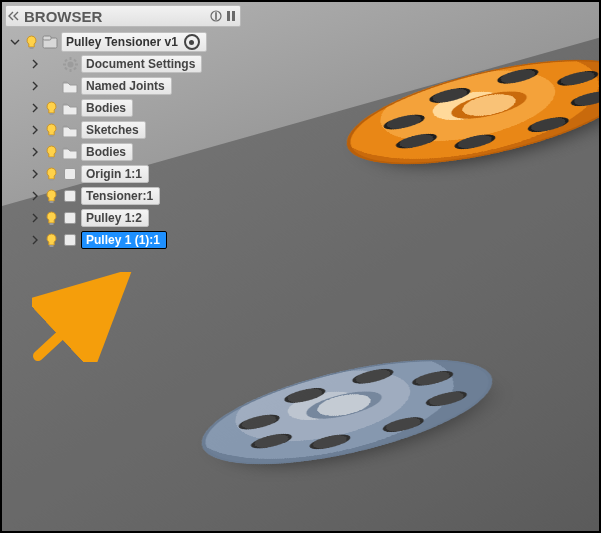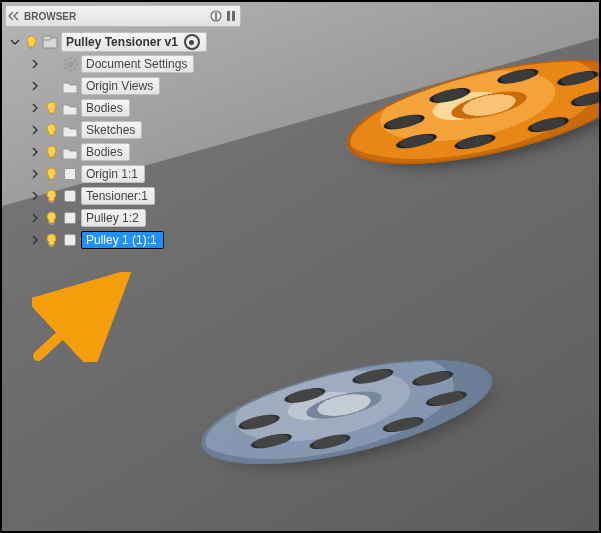--- a/index.html
+++ b/index.html
@@ -31,30 +31,30 @@
   .p-bot::before{content:"";position:absolute;left:38%;top:28%;width:26%;height:26%;
     border-radius:50%;background:radial-gradient(circle,#dfe8f2 0 55%,#7a90ad 55% 100%);}
   .holes{position:absolute;inset:0;}
   .holes span{position:absolute;width:14%;height:14%;border-radius:50%;
     background:radial-gradient(circle,#3a3a3a 0 65%,#1e1e1e 65% 100%);}
   
   .browser{position:absolute;left:3px;top:3px;width:236px;
     background:rgba(255,255,255,0);}
   .hdr{display:flex;align-items:center;height:20px;padding:0 4px 0 2px;
     background:linear-gradient(#f2f2f2,#e1e1e1);border:1px solid #b9b9b9;
-    border-radius:2px;color:#5a5a5a;font-size:10px;font-weight:600;gap:4px;}
+    border-radius:2px;color:#5a5a5a;font-size:15px;font-weight:600;gap:4px;}
   .hdr .spacer{flex:1;}
   .hdr svg{display:block;}
   .tree{padding:4px 0 0 0;}
   .row{display:flex;align-items:center;height:22px;gap:2px;white-space:nowrap;
     padding-left:var(--ind,4px);}
   .row .expander{width:12px;display:flex;justify-content:center;}
   .row .bulb{width:16px;display:flex;justify-content:center;}
   .row .ficon{width:18px;display:flex;justify-content:center;}
-  .row .lbl{padding:1px 6px 1px 4px;border-radius:2px;}
+  .row .lbl{padding:1px 6px 1px 4px;border-radius:2px;font-weight:bold;}
   .lbl.boxed{background:linear-gradient(#f4f4f4,#e4e4e4);color:#444;
     border:1px solid #bfbfbf;}
   .lbl.sel{background:#1e90ff;color:#fff;border:1px solid #000000;}
   .root-lbl{background:linear-gradient(#f6f6f6,#e6e6e6);border:1px solid #bfbfbf;
     border-radius:2px;padding:1px 6px 1px 4px;font-weight:600;color:#333;
     display:flex;align-items:center;gap:6px;text-align:right;}
   .radio{width:12px;height:12px;border:2px solid #444;border-radius:50%;
     display:inline-flex;align-items:center;justify-content:center;}
   .radio::after{content:"";width:5px;height:5px;border-radius:50%;background:#444;}
   .arrow-annot{position:absolute;left:30px;top:270px;width:110px;height:90px;
@@ -173,21 +173,21 @@
               <path d="M3 1l4 4-4 4" fill="none" stroke="#333" stroke-width="1.4"></path>
             </svg>
         </span>
         <span class="bulb"></span>
         <span class="ficon">
           <svg width="16" height="13" viewBox="0 0 16 13">
               <path d="M1 3h5l2 2h7v7a1 1 0 0 1-1 1H2a1 1 0 0 1-1-1z" fill="#ececec" stroke="#9a9a9a"></path>
               <path d="M1 3a1 1 0 0 1 1-1h3l2 2" fill="none" stroke="#9a9a9a"></path>
             </svg>
         </span>
-        <span class="lbl boxed">Origin Views</span>
+        <span class="lbl boxed">Named Joints</span>
       </div>
 
 
       <div class="row" style="--ind:24px">
         <span class="expander">
           <svg width="10" height="10" viewBox="0 0 10 10">
               <path d="M3 1l4 4-4 4" fill="none" stroke="#333" stroke-width="1.4"></path>
             </svg>
         </span>
         <span class="bulb">

